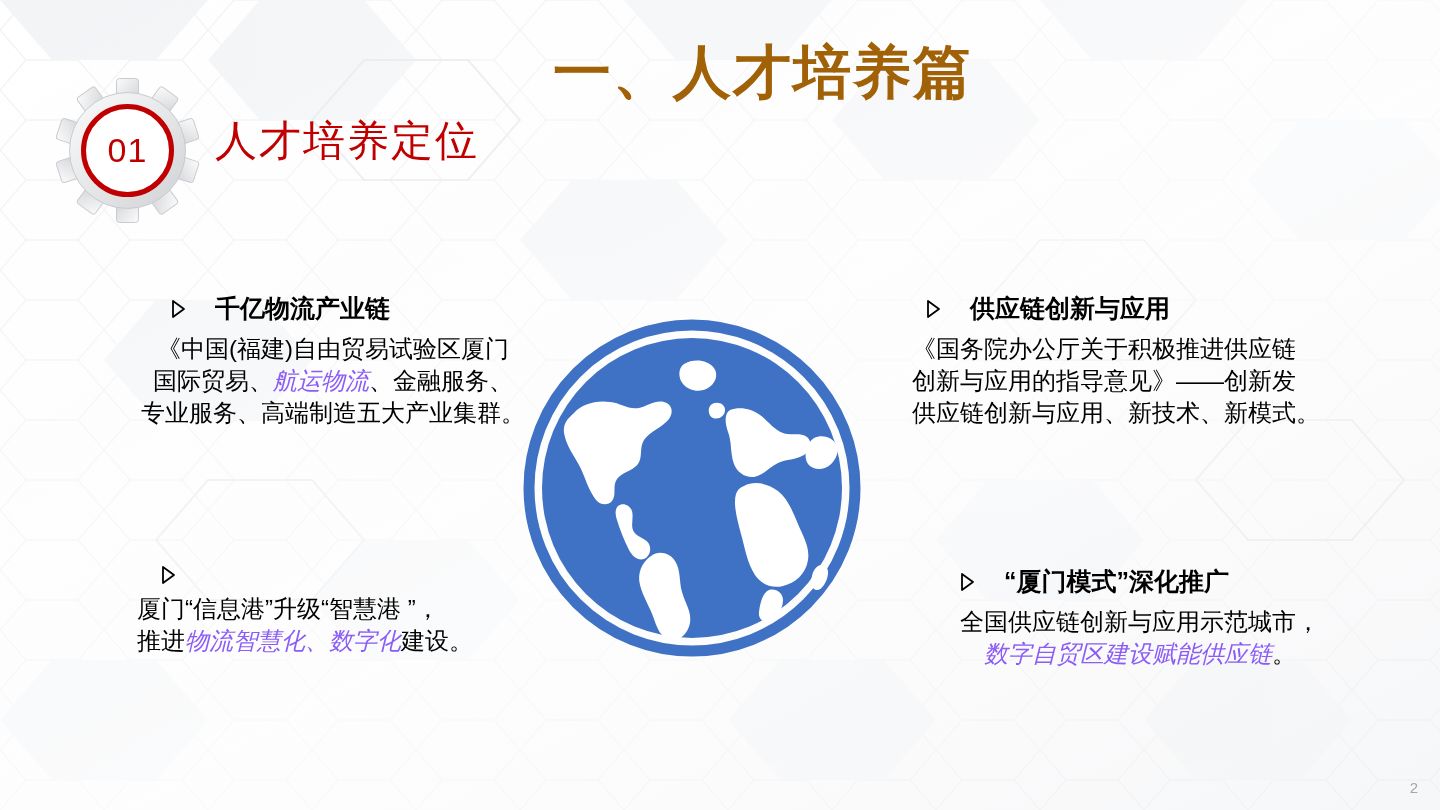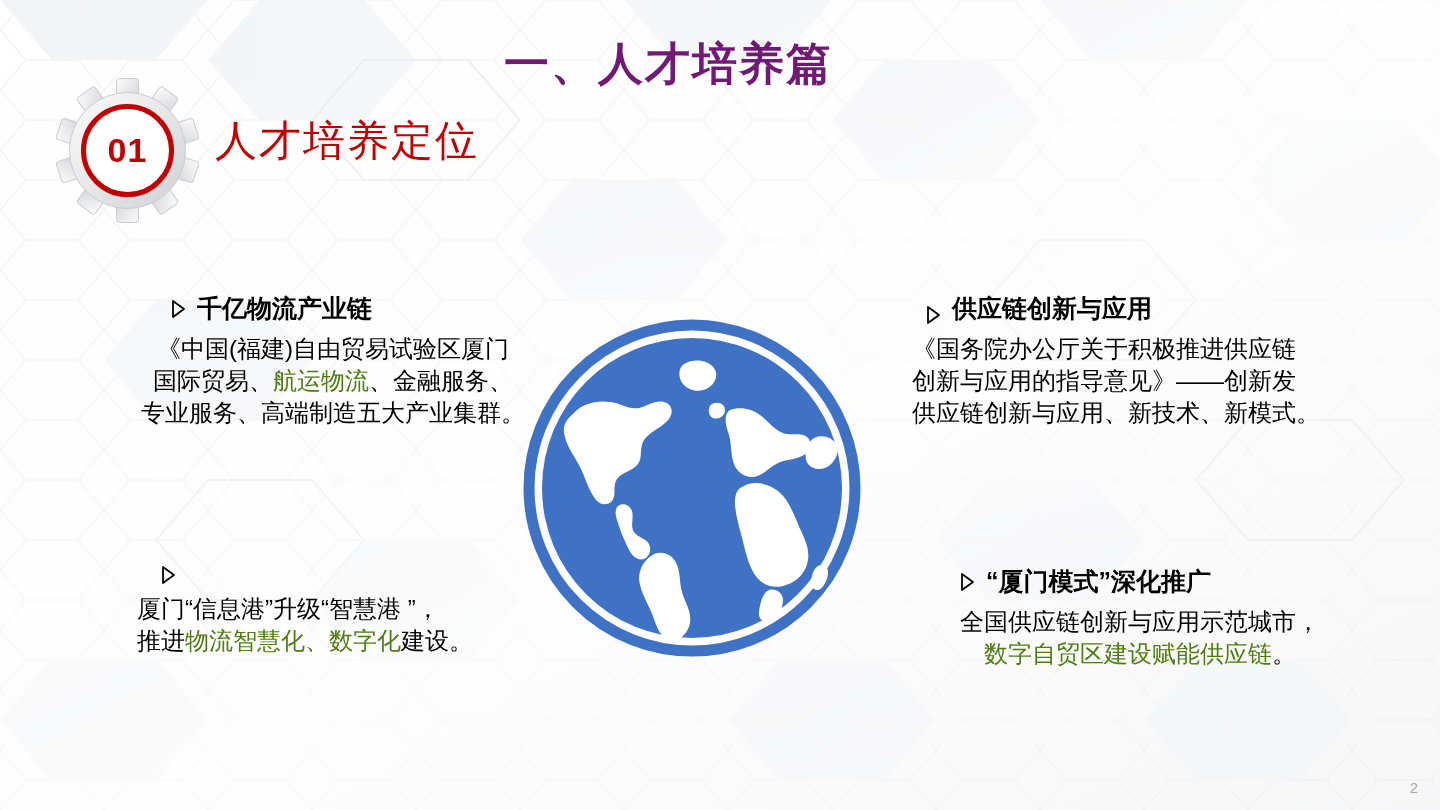--- a/index.html
+++ b/index.html
@@ -22,25 +22,25 @@
     overflow: hidden;
   }
   #hexbg {
     position: absolute;
     inset: 0;
     opacity: 1;
   }
   
   .main-title {
     position: absolute;
-    left: 504px;
+    left: 553px;
     top: 34px;
-    font-size: 45px;
+    font-size: 58px;
     font-weight: bold;
-    color: #701a75;
+    color: #a16207;
     letter-spacing: 2px;
     white-space: nowrap;
     font-family: "Liberation Sans", "DejaVu Sans", sans-serif;
   }
   
   .gear-wrap {
     position: absolute;
     left: 55px;
     top: 78px;
     width: 145px;
@@ -49,21 +49,21 @@
   .badge-number {
     position: absolute;
     left: 0;
     top: 0;
     width: 145px;
     height: 145px;
     display: flex;
     align-items: center;
     justify-content: center;
     font-size: 34px;
-    font-weight: bold;
+    font-weight: normal;
     color: #c00000;
     letter-spacing: 1px;
     pointer-events: none;
   }
   .section-heading {
     position: absolute;
     left: 215px;
     top: 113px;
     font-size: 42px;
     font-weight: normal;
@@ -83,41 +83,41 @@
   .block {
     position: absolute;
   }
   .block-head {
     font-size: 25px;
     font-weight: bold;
     color: #000000;
     white-space: nowrap;
     display: flex;
     align-items: center;
-    gap: 10px;
+    gap: 28px;
   }
   .arrow-bullet {
     display: inline-block;
     width: 16px;
     height: 20px;
     position: relative;
     flex: 0 0 auto;
   }
   .arrow-bullet svg { display: block; }
   .block-body {
     margin-top: 8px;
     font-size: 24px;
     line-height: 1.33;
     color: #000000;
   }
-  .red { color: #4d7c0f; }
+  .red { color: #8b5cf6; font-style: italic; }
   .b1 { left: 133px; top: 292px; width: 400px; }
   .b1 .block-head { margin-left: 38px; }
   .b2 { left: 912px; top: 292px; width: 420px; }
-  .b2 .block-head { margin-left: 14px; align-items: flex-end; }
+  .b2 .block-head { margin-left: 14px; }
   .b3 { left: 137px; top: 565px; width: 400px; }
   .b3 .block-head { margin-left: 24px; }
   .b3 .block-body { text-align: left; }
   .b4 { left: 940px; top: 565px; width: 400px; }
   .b4 .block-head { margin-left: 20px; }
   .b4 .block-body { text-align: center; }
   .b1 .block-body { text-align: center; }
   .b2 .block-body { text-align: left; }
   
   .page-num {

